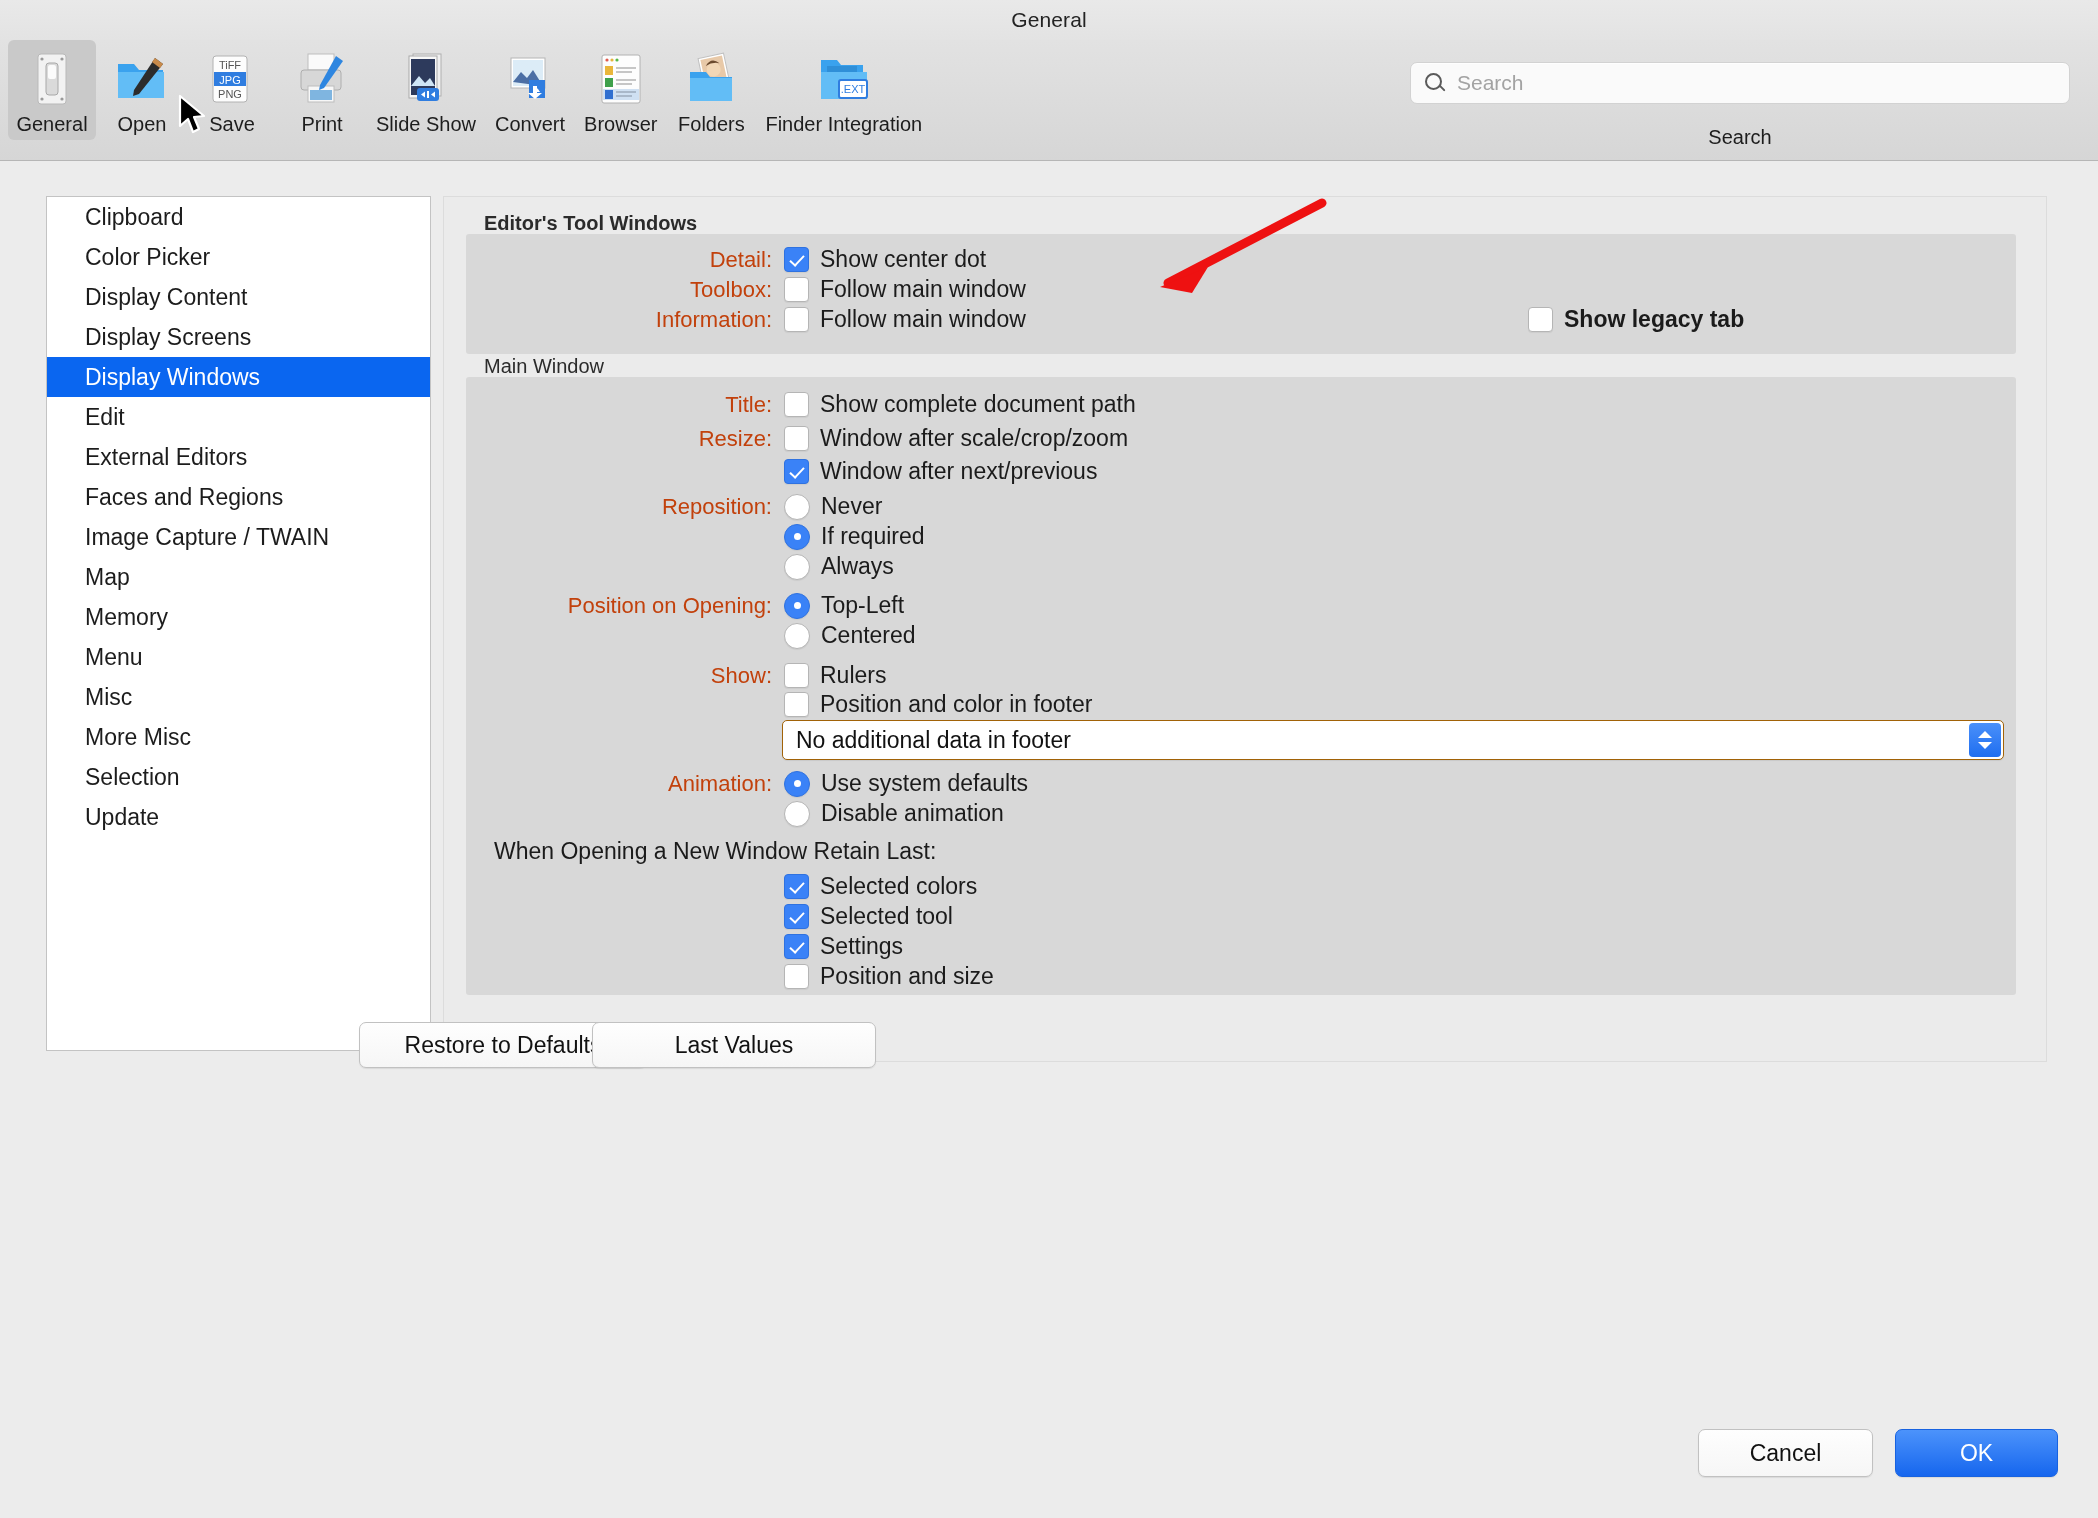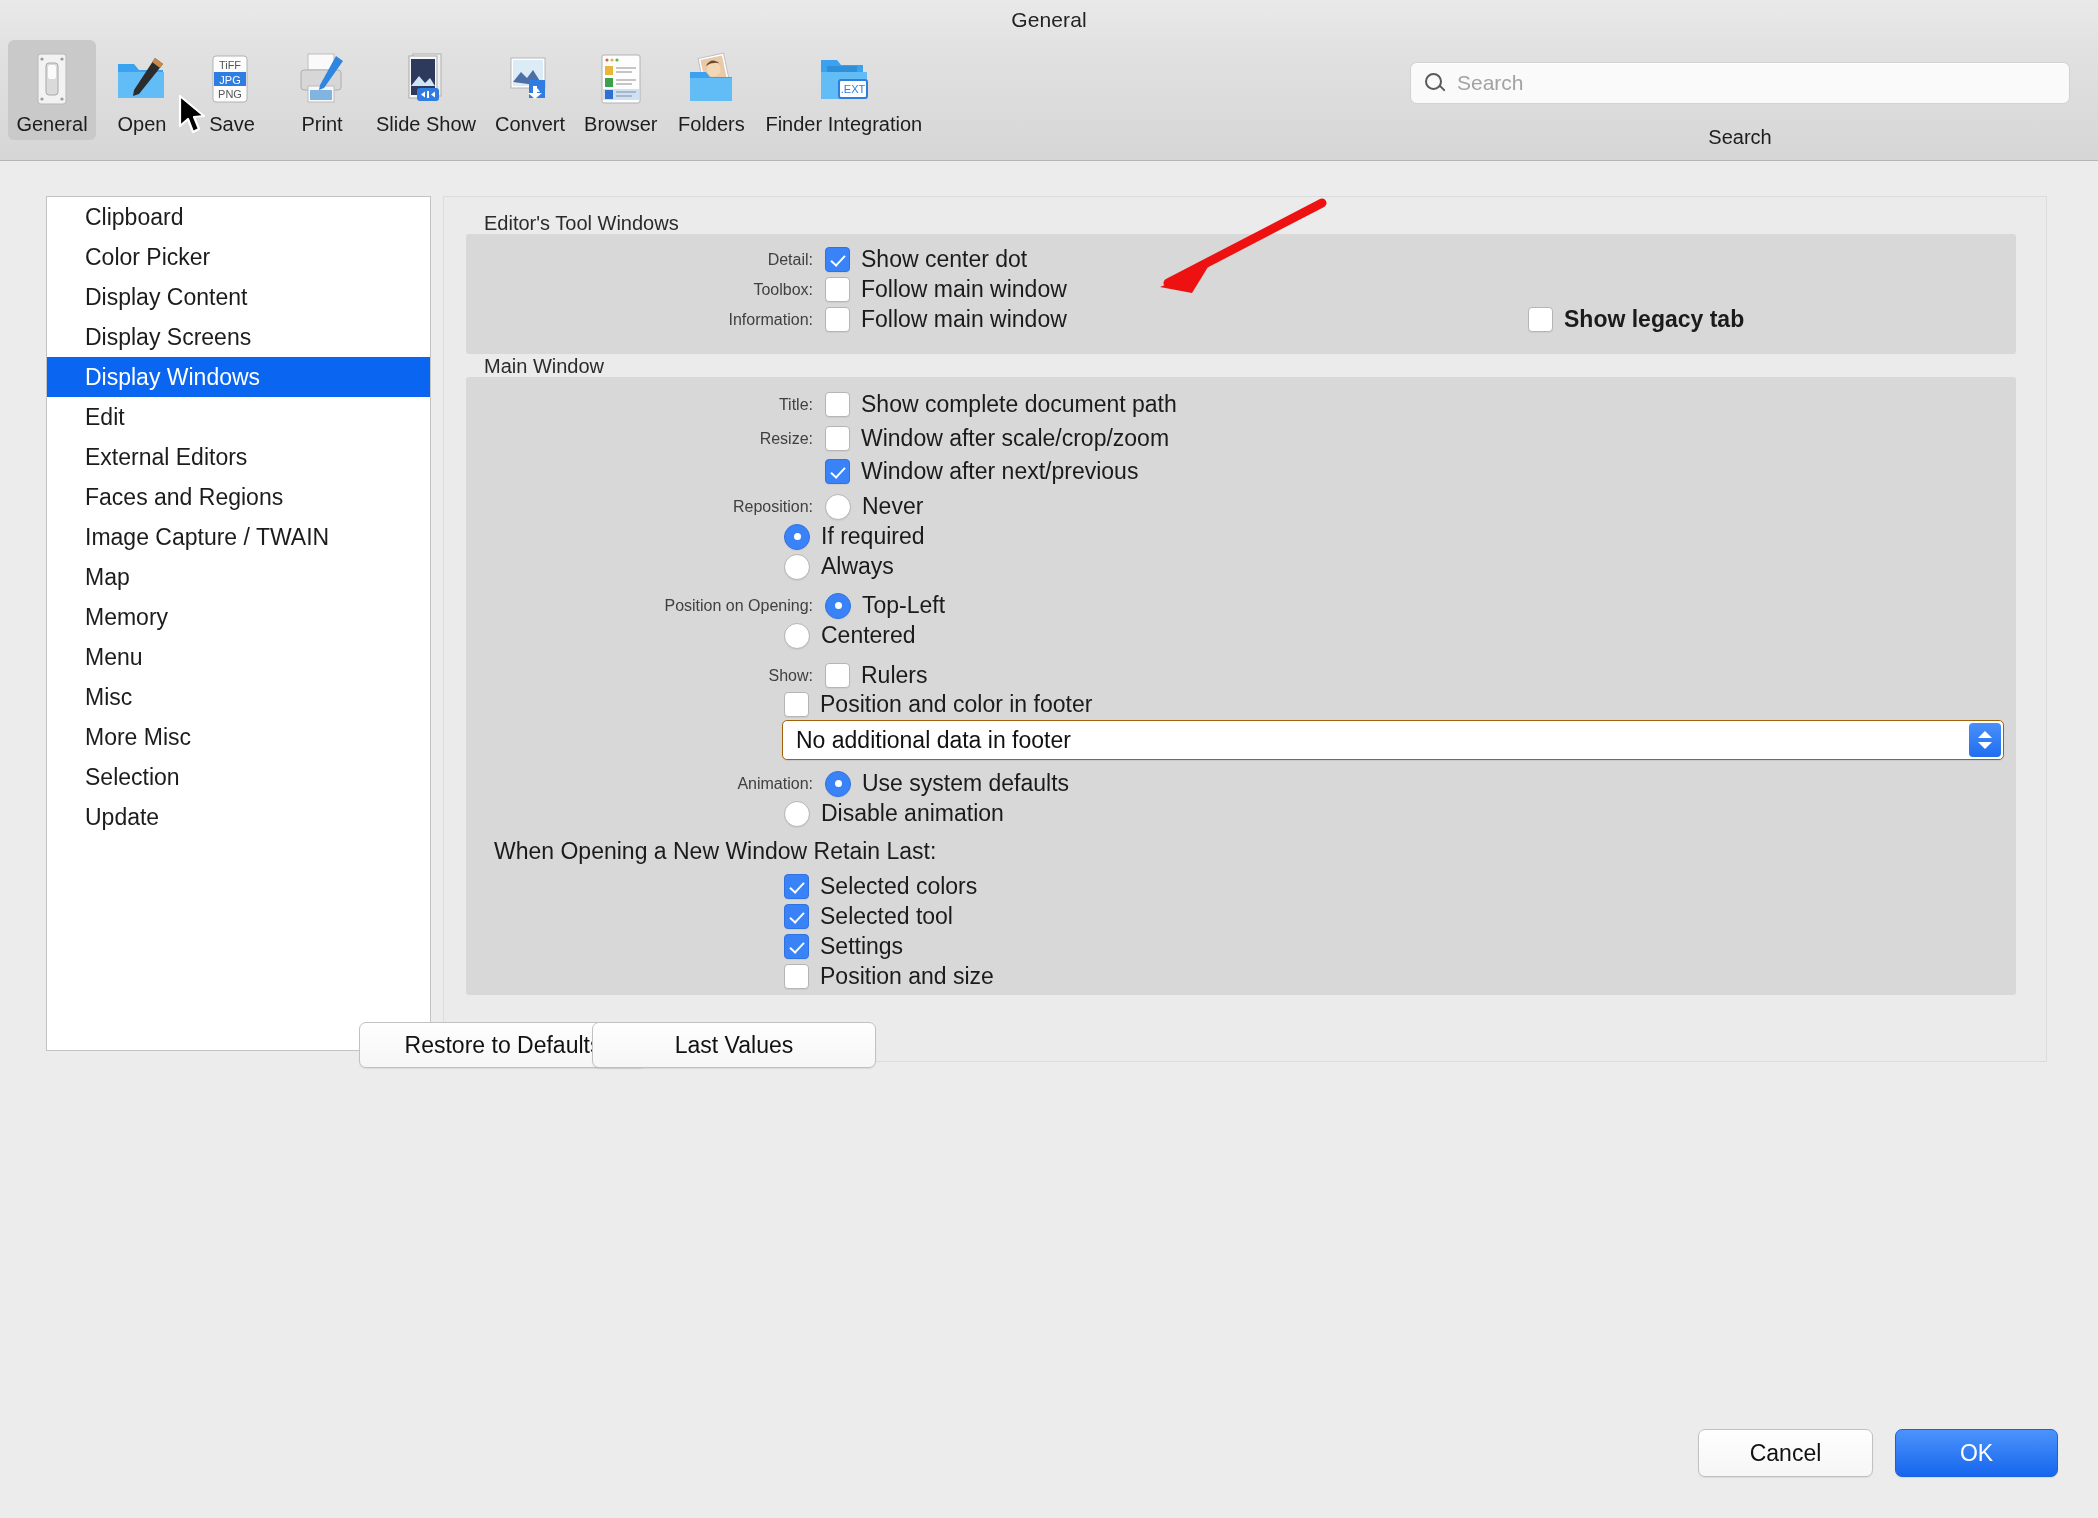--- a/index.html
+++ b/index.html
@@ -103,21 +103,21 @@
   .group-title {
     position: absolute; font-size: 20px; color: #2b2b2b;
   }
   .group-box {
     position: absolute; background: #d8d8d8; border-radius: 3px;
   }
 
   
   .row { position: absolute; display: flex; align-items: center; }
   .row-label {
-    font-size: 16px; color: #404040; text-align: right; white-space: nowrap; padding-left: 41px;
+    font-size: 22px; color: #c2410c; text-align: right; white-space: nowrap;
   }
 
   
   .cb {
     width: 25px; height: 25px; border-radius: 4px; box-sizing: border-box;
     background: #ffffff; border: 1px solid #b5b5b5;
     flex: none; position: relative;
     box-shadow: 0 1px 1px rgba(0,0,0,.06);
   }
   .cb.checked { background: #3a82f7; border-color: #2f72e0; }
@@ -365,21 +365,21 @@
     <div class="sb-item">Memory</div>
     <div class="sb-item">Menu</div>
     <div class="sb-item">Misc</div>
     <div class="sb-item">More Misc</div>
     <div class="sb-item">Selection</div>
     <div class="sb-item">Update</div>
   </div>
 
   <div class="panel">
 
-    <div class="group-title" style="left:40px; top:15px;">Editor's Tool Windows</div>
+    <div class="group-title" style="left:40px; top:15px;font-weight:bold;">Editor's Tool Windows</div>
     <div class="group-box" style="left:22px; top:37px; width:1550px; height:120px;">
 
       <div class="row" style="left:0px; top:12px;">
         <div class="row-label" style="width:306px;">Detail:</div>
         <div class="cb checked" style="margin-left:12px;"></div>
         <div class="cb-text">Show center dot</div>
       </div>
 
       <div class="row" style="left:0px; top:42px;">
         <div class="row-label" style="width:306px;">Toolbox:</div>

